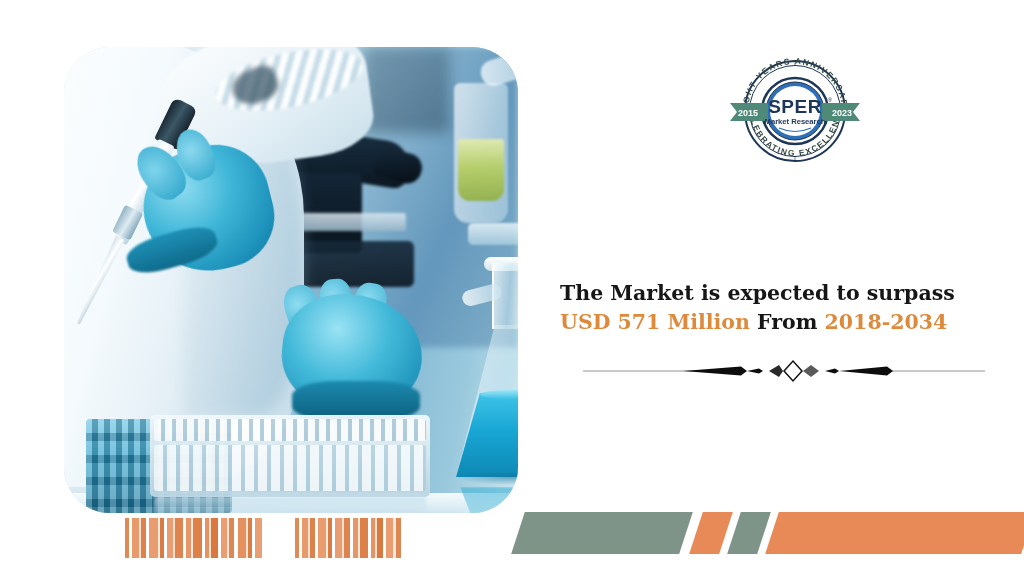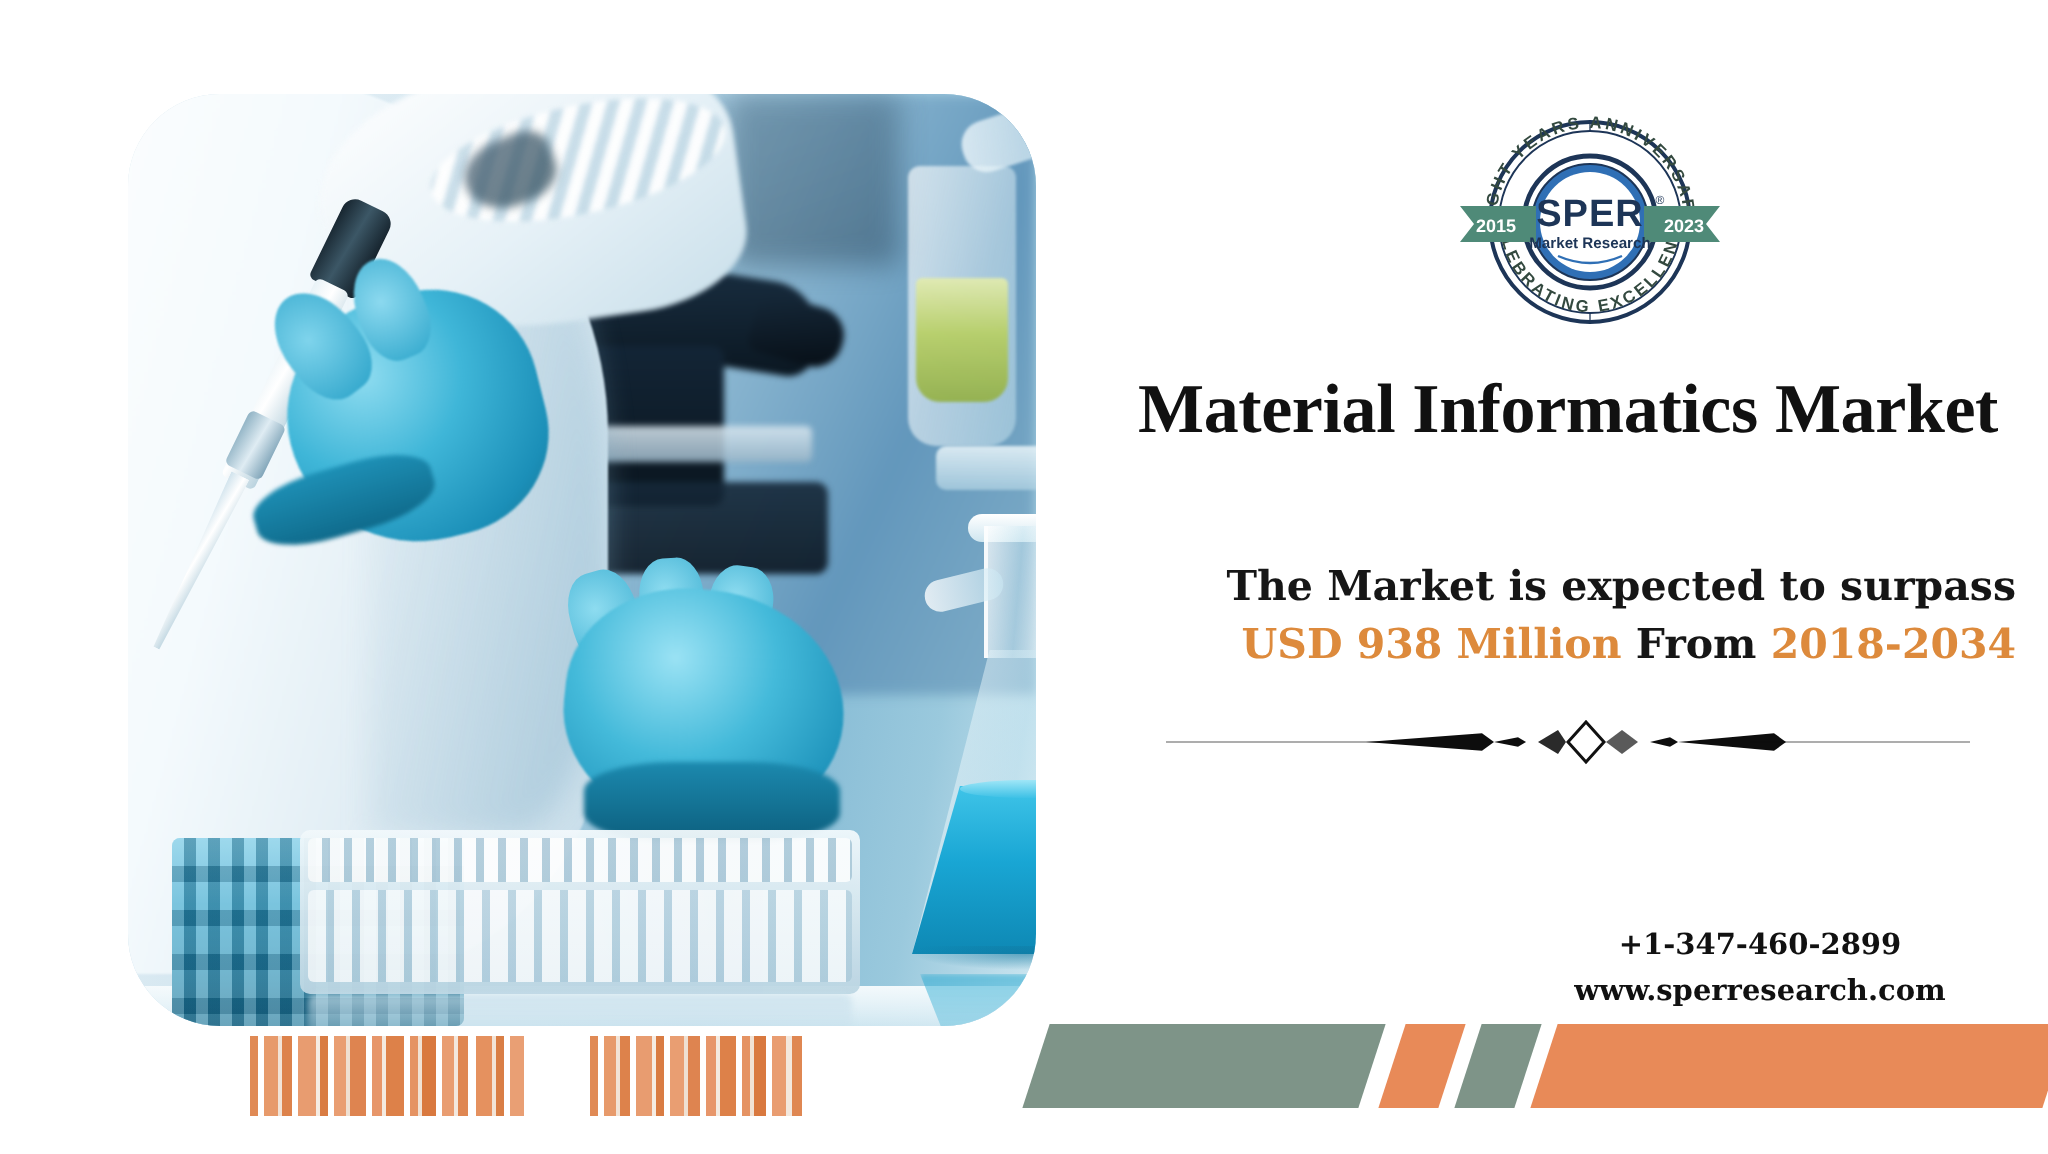--- a/index.html
+++ b/index.html
@@ -373,21 +373,21 @@
     font-weight: bold;
     font-size: 35px;
     line-height: 1.10;
     color: #111111;
     letter-spacing: -0.2px;
   }
 
   .subline {
     position: absolute;
     left: 560px; top: 279px; width: 448px;
-    text-align: right;
+    text-align: left;
     font-family: "DejaVu Serif", serif;
     font-weight: bold;
     font-size: 20.5px;
     line-height: 1.42;
     color: #161616;
   }
   .subline .accent { color: #dd8a3c; }
 
   .divider {
     position: absolute;
@@ -548,48 +548,43 @@
       <text x="26" y="68.8" font-family="Liberation Sans, sans-serif" font-size="9" font-weight="bold" fill="#ffffff" text-anchor="middle">2015</text>
       <text x="120" y="68.8" font-family="Liberation Sans, sans-serif" font-size="9" font-weight="bold" fill="#ffffff" text-anchor="middle">2023</text>
 
       <text x="73" y="66" font-family="Liberation Sans, sans-serif" font-size="19" font-weight="bold" fill="#1d3557" text-anchor="middle" letter-spacing="0.5">SPER</text>
       <text x="108" y="55" font-family="Liberation Sans, sans-serif" font-size="6" fill="#1d3557" text-anchor="middle">®</text>
       <text x="73" y="77" font-family="Liberation Sans, sans-serif" font-size="7.6" font-weight="bold" fill="#1d3557" text-anchor="middle">Market Research</text>
       <path d="M 57 81 Q 73 88 89 81" fill="none" stroke="#2f6fb5" stroke-width="1.2"></path>
     </svg>
   </div>
 
-  <div class="headline">Material Informatics Market</div>
 
   <div class="subline">
     <div>The Market is expected to surpass</div>
     <div>
-      <span class="accent">USD 938 Million</span><span> From </span><span class="accent">2018-2034</span>
+      <span class="accent">USD 571 Million</span><span> From </span><span class="accent">2018-2034</span>
     </div>
   </div>
 
   <div class="divider">
     <svg viewBox="0 0 402 30" xmlns="http://www.w3.org/2000/svg">
       <path d="M 0 15.4 L 120 15.4 L 120 14.6 L 0 14.6 Z" fill="#0d0d0d" opacity="0.45"></path>
       <path d="M 100 15 L 158 10.6 L 164 15 L 158 19.4 Z" fill="#0d0d0d"></path>
       <path d="M 164 15 L 176 12.6 L 180 15 L 176 17.4 Z" fill="#0d0d0d"></path>
       <path d="M 186 15 L 196 9 L 200 15 L 196 21 Z" fill="#2a2a2a"></path>
       <path d="M 201 15 L 210 5 L 219 15 L 210 25 Z" fill="none" stroke="#111111" stroke-width="1.5"></path>
       <path d="M 220 15 L 228 9 L 236 15 L 228 21 Z" fill="#5a5a5a"></path>
       <path d="M 242 15 L 252 12.6 L 256 15 L 252 17.4 Z" fill="#0d0d0d"></path>
       <path d="M 256 15 L 304 10.6 L 310 15 L 304 19.4 Z" fill="#0d0d0d"></path>
       <path d="M 292 15.4 L 402 15.4 L 402 14.6 L 292 14.6 Z" fill="#0d0d0d" opacity="0.45"></path>
     </svg>
   </div>
 
 
-  <div class="contact">
-    <div>+1-347-460-2899</div>
-    <div>www.sperresearch.com</div>
-  </div>
 
   <div class="barcode" id="barcode-left">
       <div class="bar" style="width: 4px; background: rgb(224, 138, 85);"></div>
       <div class="bar" style="width: 3px; background: rgb(255, 255, 255);"></div>
       <div class="bar" style="width: 7px; background: rgb(231, 154, 107);"></div>
       <div class="bar" style="width: 2px; background: rgb(242, 227, 214);"></div>
       <div class="bar" style="width: 5px; background: rgb(221, 130, 75);"></div>
       <div class="bar" style="width: 3px; background: rgb(255, 255, 255);"></div>
       <div class="bar" style="width: 9px; background: rgb(232, 156, 112);"></div>
       <div class="bar" style="width: 2px; background: rgb(245, 236, 227);"></div>

